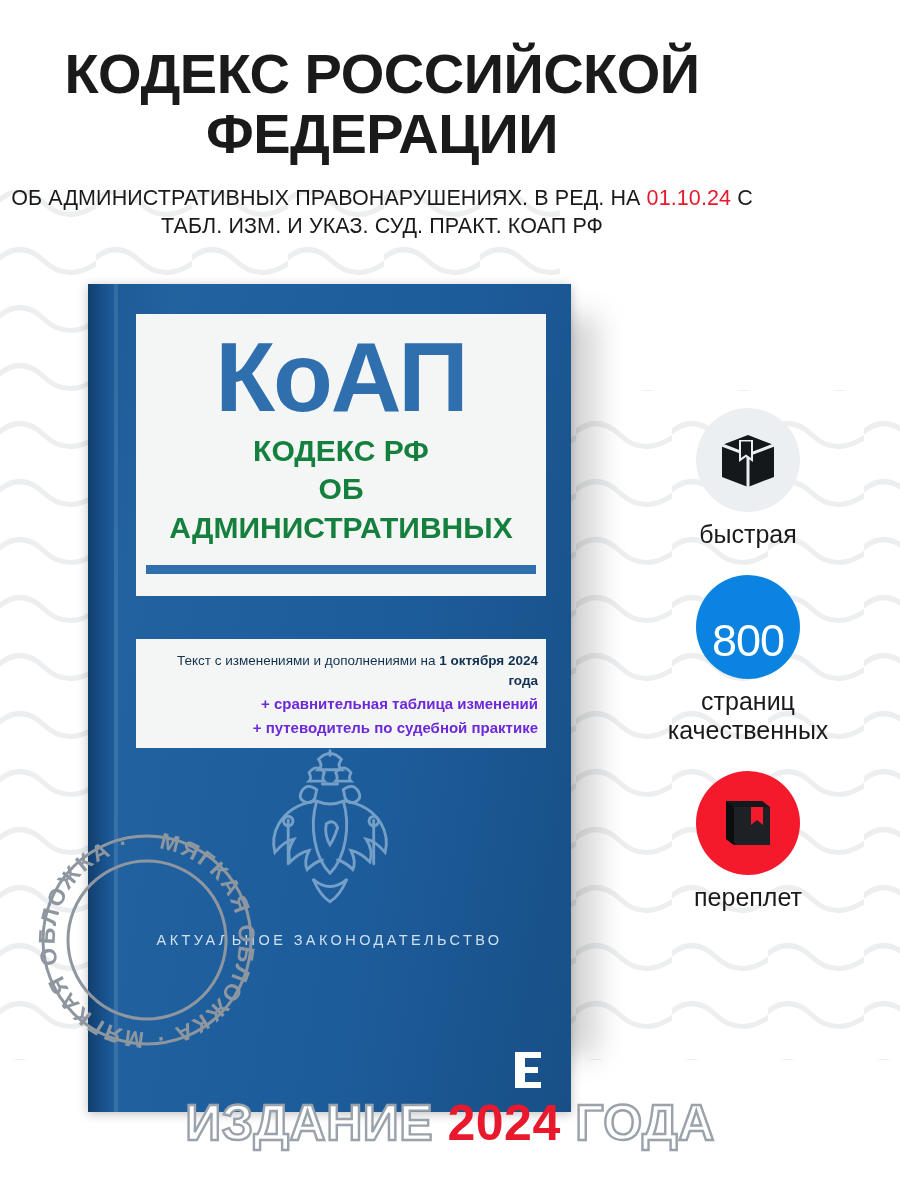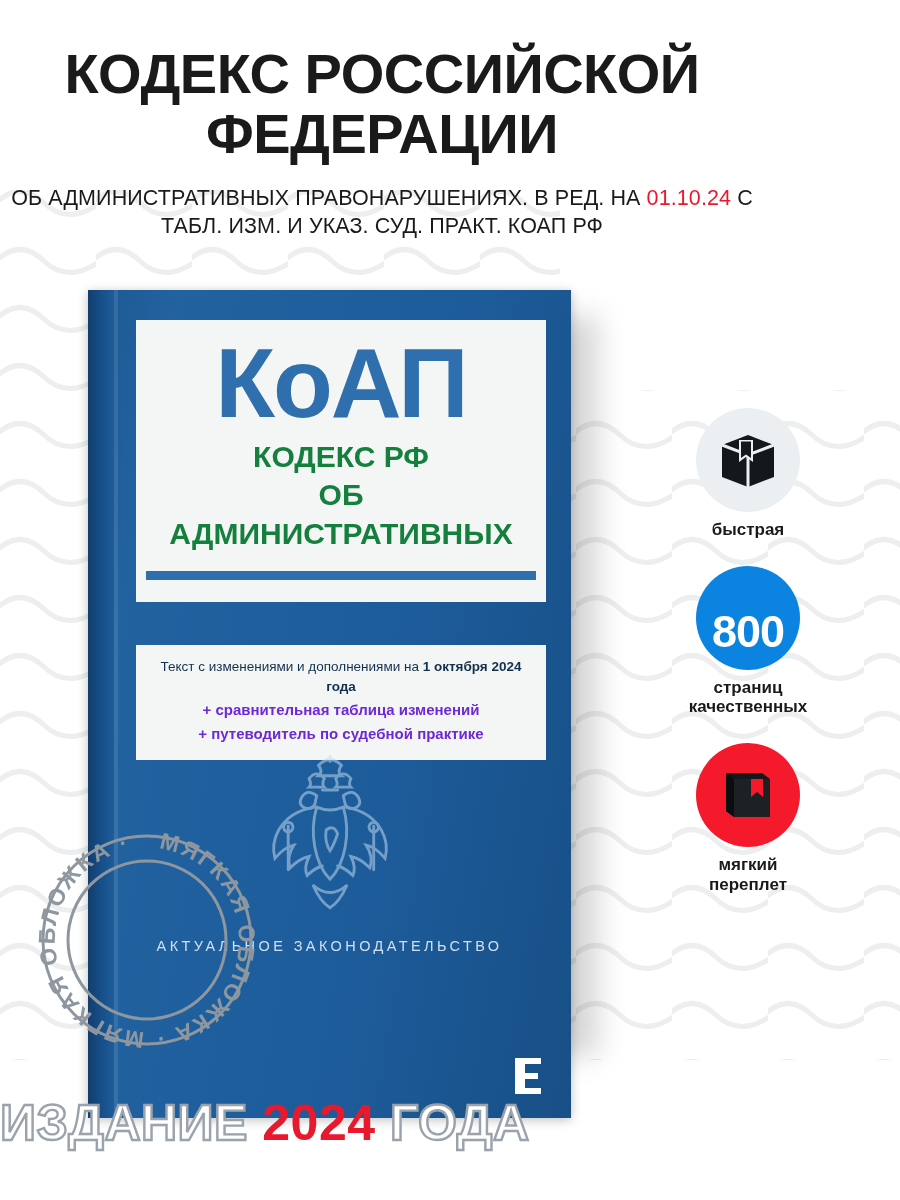--- a/index.html
+++ b/index.html
@@ -58,21 +58,21 @@
     width: 480px;
     height: 740px;
     background: rgba(0,0,0,0.16);
     filter: blur(14px);
     z-index: 1;
     border-radius: 3px;
   }
   .book {
     position: absolute;
     left: 88px;
-    top: 290px;
+    top: 284px;
     width: 483px;
     height: 828px;
     background: #1d5c9e;
     background: linear-gradient(100deg, #1c5893 0%, #22629f 14%, #1d5c9b 60%, #184f86 100%);
     z-index: 2;
     box-shadow: 0 2px 10px rgba(0,0,0,0.25);
   }
   
   .spine {
     position: absolute;
@@ -118,22 +118,22 @@
     margin: 18px 0 0;
   }
 
   
   .note {
     position: absolute;
     left: 48px;
     top: 355px;
     width: 410px;
     background: #f4f6f5;
-    padding: 12px 8px 14px;
-    text-align: center;
+    padding: 12px 8px 8px;
+    text-align: right;
   }
   .note-l1 { font-size: 13.5px; color: #12304f; line-height: 1.5; }
   .note-l1 b { font-weight: 700; }
   .note-l2, .note-l3 { font-size: 15px; color: #6d28d9; font-weight: 700; line-height: 1.6; }
 
   
   .emblem {
     position: absolute;
     left: 50%;
     transform: translateX(-50%);
@@ -189,37 +189,38 @@
     display: flex;
     align-items: center;
     justify-content: center;
     position: relative;
   }
   .circle.grey { background: #eceff1; }
   .circle.blue { background: #0a84e0; }
   .circle.red  { background: #f5192c; }
   .circle .big-num {
     font-size: 45px;
-    font-weight: 700;
+    font-weight: 400;
     color: #ffffff;
     letter-spacing: -1px;
     margin-top: 28px;
   }
   .f-label {
-    font-size: 17px;
+    font-size: 25px;
     line-height: 1.16;
-    font-weight: 700;
+    font-weight: 400;
     color: #1a1a1a;
   }
 
   
   .footer {
     position: absolute;
     left: 0; right: 0;
     top: 1098px;
+    text-align: center;
     z-index: 3;
     font-size: 50px;
     font-weight: 700;
     letter-spacing: 0.5px;
     text-transform: uppercase;
     line-height: 1;
   }
   .footer .outline {
     color: #ffffff;
     -webkit-text-stroke: 2.4px #9aa3ab;
@@ -340,21 +341,20 @@
 
   <div class="feature">
     <div class="circle red">
       <svg width="60" height="56" viewBox="0 0 60 56">
         <path d="M8 6 L44 6 L52 12 L52 50 L16 50 L8 44 Z" fill="#15181b"></path>
         <path d="M16 12 L52 12 L52 50 L16 50 Z" fill="#1d2125"></path>
         <path d="M8 6 L16 12 L16 50 L8 44 Z" fill="#0b0d0f"></path>
         <path d="M33 12 L33 30 L39 25 L45 30 L45 12 Z" fill="#f5192c"></path>
       </svg>
     </div>
-    <div class="f-label">мягкий</div>
     <div class="f-label">переплет</div>
   </div>
 
 </div>
 
 <div class="footer">
   <span class="outline">ИЗДАНИЕ</span>
   <span class="year">2024</span>
   <span class="outline">ГОДА</span>
 </div>

